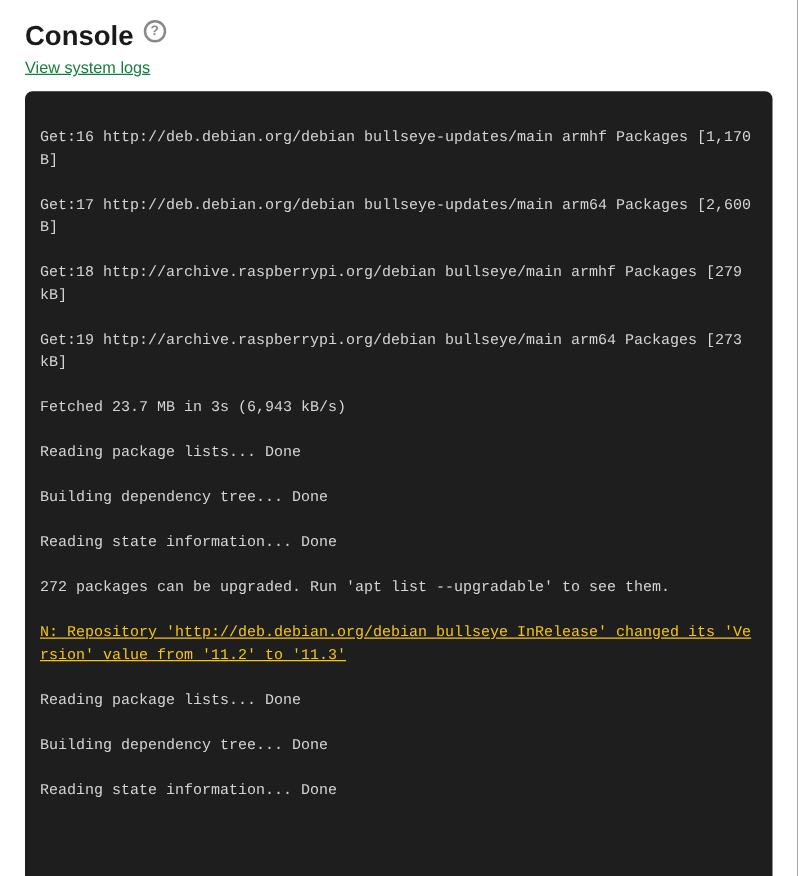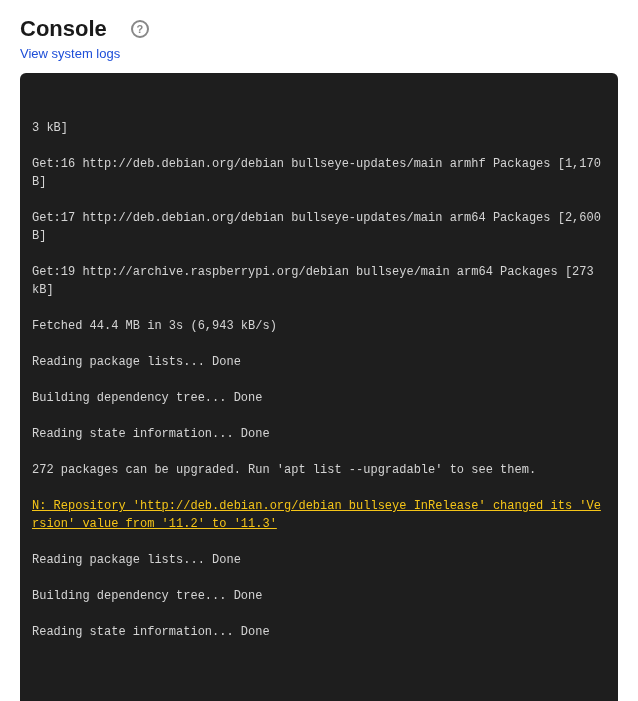--- a/index.html
+++ b/index.html
@@ -10,22 +10,21 @@
       min-height: 701px;
     }
     .page-container {
       background: #fff;
       width: 638px;
       min-height: 701px;
       padding: 16px 20px;
     }
     .header {
       display: flex;
-      align-items: center;
-      gap: 24px;
+      gap: 8px;
       margin-bottom: 4px;
     }
     .title {
       font-size: 22px;
       font-weight: 700;
       color: #1a1a1a;
     }
     .help-icon {
       width: 18px;
       height: 18px;
@@ -34,22 +33,23 @@
       display: inline-flex;
       align-items: center;
       justify-content: center;
       font-size: 11px;
       color: #888;
       cursor: pointer;
       font-weight: bold;
     }
     .subtitle {
       font-size: 13px;
-      color: #1d4ed8;
+      color: #15803d;
       margin-bottom: 12px;
+      text-decoration: underline;
       cursor: pointer;
     }
     .console-window {
       background: #1e1e1e;
       border-radius: 6px;
       padding: 10px 12px;
       font-family: 'Courier New', Courier, monospace;
       font-size: 12px;
       color: #d4d4d4;
       line-height: 1.5;
@@ -65,25 +65,25 @@
 <body>
 
 <div class="page-container">
   <div class="header">
     <span class="title">Console</span>
     <span class="help-icon">?</span>
   </div>
   <div class="subtitle">View system logs</div>
 
   <div class="console-window" id="console-output">
-  <span class="console-line">3 kB]</span>
 <span class="console-line">Get:16 http://deb.debian.org/debian bullseye-updates/main armhf Packages [1,170 B]</span>
 <span class="console-line">Get:17 http://deb.debian.org/debian bullseye-updates/main arm64 Packages [2,600 B]</span>
+<span class="console-line">Get:18 http://archive.raspberrypi.org/debian bullseye/main armhf Packages [279 kB]</span>
 <span class="console-line">Get:19 http://archive.raspberrypi.org/debian bullseye/main arm64 Packages [273 kB]</span>
-<span class="console-line">Fetched 44.4 MB in 3s (6,943 kB/s)</span>
+<span class="console-line">Fetched 23.7 MB in 3s (6,943 kB/s)</span>
 <span class="console-line">Reading package lists... Done</span>
 <span class="console-line">Building dependency tree... Done</span>
 <span class="console-line">Reading state information... Done</span>
 <span class="console-line">272 packages can be upgraded. Run 'apt list --upgradable' to see them.</span>
 <span class="console-line" style="color: rgb(245, 197, 24); text-decoration: underline;">N: Repository 'http://deb.debian.org/debian bullseye InRelease' changed its 'Version' value from '11.2' to '11.3'</span>
 <span class="console-line">Reading package lists... Done</span>
 <span class="console-line">Building dependency tree... Done</span>
 <span class="console-line">Reading state information... Done</span>
 
 

